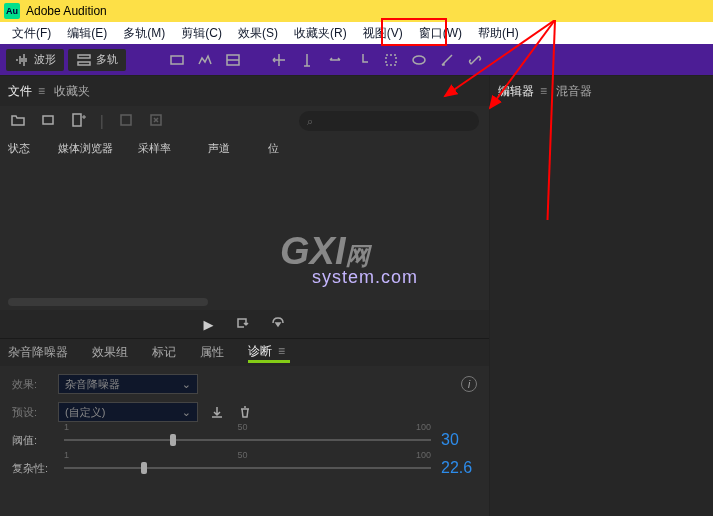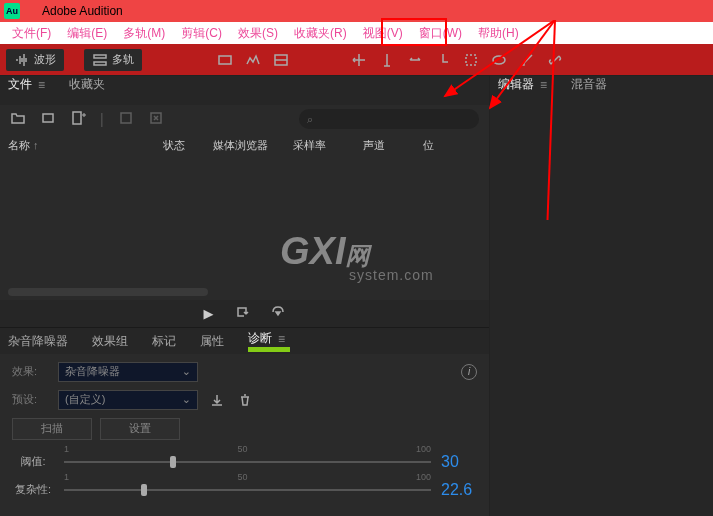--- a/index.html
+++ b/index.html
@@ -1,61 +1,61 @@
 <!DOCTYPE html>
 <html><head>
 <meta charset="utf-8">
 <style>
 *{margin:0;padding:0;box-sizing:border-box;font-family:"Microsoft YaHei",sans-serif;user-select:none}
 body{background:#1e1e1e;width:713px;height:516px;overflow:hidden;position:relative}
-.titlebar{height:22px;background:#ef4444;display:flex;align-items:center;padding:2px 4px;gap:22px}
+.titlebar{height:22px;background:#fde047;display:flex;align-items:center;padding:2px 4px;gap:6px}
 .app-icon{width:16px;height:16px;background:#00e08b;border-radius:2px;display:flex;align-items:center;justify-content:center;color:#003;font-size:9px;font-weight:bold}
 .app-title{font-size:12px;color:#000}
-.menubar{height:22px;background:#fff;display:flex;align-items:center;padding:0 4px;font-size:12px;color:#ec4899}
+.menubar{height:22px;background:#fff;display:flex;align-items:center;padding:0 4px;font-size:12px;color:#0f172a}
 .menu-item{padding:2px 8px;cursor:pointer}
-.toolbar{height:32px;background:#b91c1c;display:flex;align-items:center;padding:0 6px;gap:20px;border-bottom:1px solid #222}
+.toolbar{height:32px;background:#4c1d95;display:flex;align-items:center;padding:0 6px;gap:4px;border-bottom:1px solid #222}
 .tb-group{display:flex;align-items:center;gap:2px}
 .tb-btn{width:26px;height:24px;display:flex;align-items:center;justify-content:center;color:#bbb;cursor:pointer;font-size:10px}
 .toggle-btn{padding:3px 8px;display:flex;align-items:center;gap:4px;background:#2a2a2a;border-radius:2px;color:#ccc;cursor:pointer;font-size:11px}
 .spacer-lg{width:30px}
 .workspace{display:flex;height:calc(100% - 76px)}
 .left-col{width:490px;display:flex;flex-direction:column;border-right:1px solid #222}
 .right-col{flex:1;background:#262626}
-.panel-tabs{height:30px;display:flex;align-items:flex-start;padding:0 8px;gap:19px;background:#262626;font-size:12px;color:#aaa}
+.panel-tabs{height:30px;display:flex;align-items:center;padding:0 8px;gap:4px;background:#262626;font-size:12px;color:#aaa}
 .panel-tab{display:flex;align-items:center;gap:6px;cursor:pointer}
 .panel-tab.active{color:#eee}
 .ham{display:inline-block;width:12px;color:#888}
 .files-head{height:30px;background:#2a2a2a;display:flex;align-items:center;padding:0 10px;gap:14px;color:#999;font-size:14px}
 .search-area{margin-left:auto;width:180px;height:20px;background:#222;border-radius:10px;display:flex;align-items:center;padding:0 8px;color:#666;font-size:11px}
 .col-head{height:24px;background:#2a2a2a;display:flex;align-items:center;font-size:11px;color:#ccc;padding:0 8px}
 .ch{flex:none}
 .list-area{height:150px;background:#2a2a2a;position:relative}
 .scrollbar-bot{position:absolute;bottom:4px;left:8px;width:200px;height:8px;background:#3a3a3a;border-radius:4px}
 .transport{height:28px;background:#262626;display:flex;align-items:center;justify-content:center;gap:20px;color:#ccc;font-size:13px}
 .lower-tabs{height:28px;background:#262626;display:flex;align-items:center;padding:0 8px;gap:24px;font-size:12px;color:#aaa;border-top:1px solid #1a1a1a}
 .lower-tab{cursor:pointer;display:flex;align-items:center;gap:6px}
-.lower-tab.active{color:#eee;border-bottom:5px solid #84cc16}
+.lower-tab.active{color:#eee;border-bottom:3px solid #84cc16}
 .diag-body{flex:1;background:#2a2a2a;padding:8px 12px;color:#888;font-size:11px}
 .drow{display:flex;align-items:center;gap:10px;margin-bottom:8px}
 .dlabel{width:36px;color:#777}
 .dselect{width:140px;height:20px;background:#0f172a;border:1px solid #444;color:#888;padding:0 6px;display:flex;align-items:center;justify-content:space-between;font-size:11px}
 .dicon{width:18px;height:18px;display:flex;align-items:center;justify-content:center;color:#777}
 .info-i{margin-left:auto;width:16px;height:16px;border:1px solid #777;border-radius:50%;display:flex;align-items:center;justify-content:center;font-size:10px;font-style:italic;color:#aaa}
 .btn-row{display:flex;gap:8px;margin:4px 0 12px}
 .dbtn{width:80px;height:22px;border:1px solid #444;background:#2e2e2e;color:#888;font-size:11px;display:flex;align-items:center;justify-content:center;cursor:pointer}
 .slider-row{display:flex;align-items:center;gap:10px;margin-bottom:8px}
-.slabel{width:42px;text-align:center;color:#aaa}
+.slabel{width:42px;text-align:left;color:#aaa}
 .slider{flex:1;position:relative;height:20px}
 .slider-track{position:absolute;top:9px;left:0;right:0;height:2px;background:#555}
 .slider-thumb{position:absolute;top:4px;width:6px;height:12px;background:#aaa;border-radius:2px}
 .slider-ticks{position:absolute;top:-8px;left:0;right:0;display:flex;justify-content:space-between;font-size:9px;color:#666}
 .sval{width:36px;color:#2d8ceb;font-size:16px}
 .watermark{position:absolute;left:280px;top:230px;color:#888;font-family:Georgia,serif;pointer-events:none;z-index:5}
 .wm-main{font-size:38px;font-style:italic;font-weight:bold}
-.wm-sub{font-size:14px;letter-spacing:1px;margin-left:69px;margin-top:-6px;color:#737373}
+.wm-sub{font-size:18px;letter-spacing:1px;margin-left:32px;margin-top:-6px;color:#c4b5fd}
 .red-box{position:absolute;border:2px solid red;pointer-events:none;z-index:10}
 .arrow{position:absolute;pointer-events:none;z-index:10}
 svg.icn{width:16px;height:16px;stroke:#aaa;fill:none;stroke-width:1.5}
 </style>
 </head>
 <body>
 
 <div class="red-box" style="left:381px;top:18px;width:66px;height:28px"></div>
 
 <svg class="arrow" style="left:380px;top:20px" width="200" height="200">
@@ -191,21 +191,20 @@
           </svg></span>
       <span style="opacity:.4"><svg class="icn">
             <rect x="3" y="3" width="10" height="10"></rect>
             <path d="M6,6 L10,10 M10,6 L6,10"></path>
           </svg></span>
       <div class="search-area">
           <span>⌕</span>
         </div>
     </div>
     <div class="col-head">
-      <div class="ch" style="width:155px"><span>名称</span> <span style="color:#888">↑</span></div>
       <div class="ch" style="width:50px">状态</div>
       <div class="ch" style="width:80px">媒体浏览器</div>
       <div class="ch" style="width:70px">采样率</div>
       <div class="ch" style="width:60px">声道</div>
       <div class="ch" style="width:30px">位</div>
     </div>
     <div class="list-area">
       <div class="scrollbar-bot"></div>
     </div>
     <div class="transport">
@@ -248,24 +247,20 @@
             <svg class="icn">
               <path d="M8,3 L8,11 M5,8 L8,11 L11,8 M3,13 L13,13"></path>
             </svg>
           </div>
         <div class="dicon">
             <svg class="icn">
               <path d="M4,5 L12,5 M5,5 L6,13 L10,13 L11,5 M7,3 L9,3"></path>
             </svg>
           </div>
       </div>
-      <div class="btn-row">
-        <div class="dbtn">扫描</div>
-        <div class="dbtn">设置</div>
-      </div>
       <div class="slider-row">
         <div class="slabel">阈值:</div>
         <div class="slider">
           <div class="slider-ticks">
               <span>1</span>
               <span>50</span>
               <span>100</span>
             </div>
           <div class="slider-track"></div>
             <div class="slider-thumb" style="left:29%"></div>

